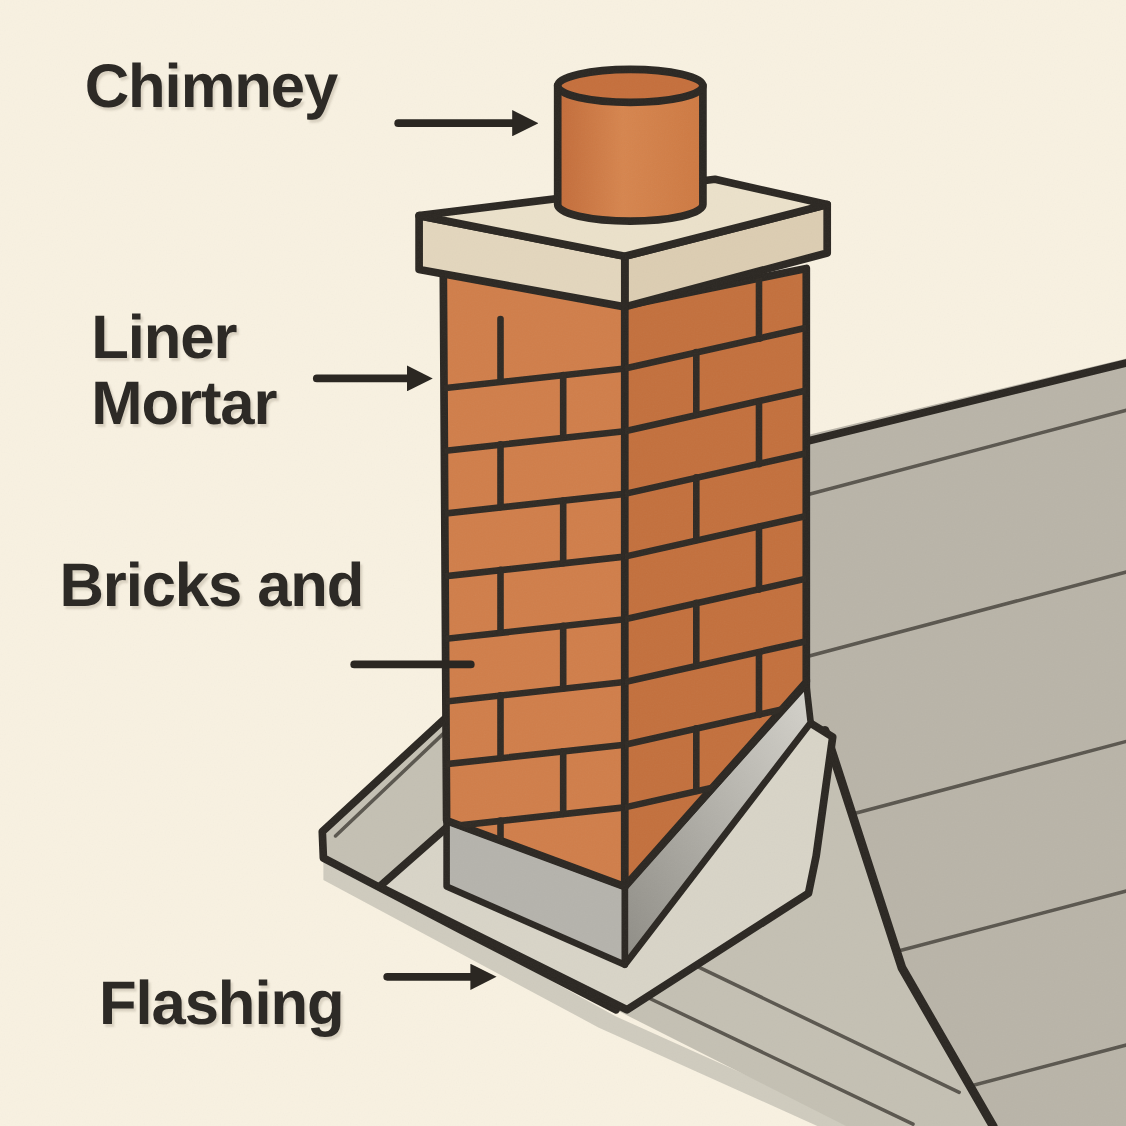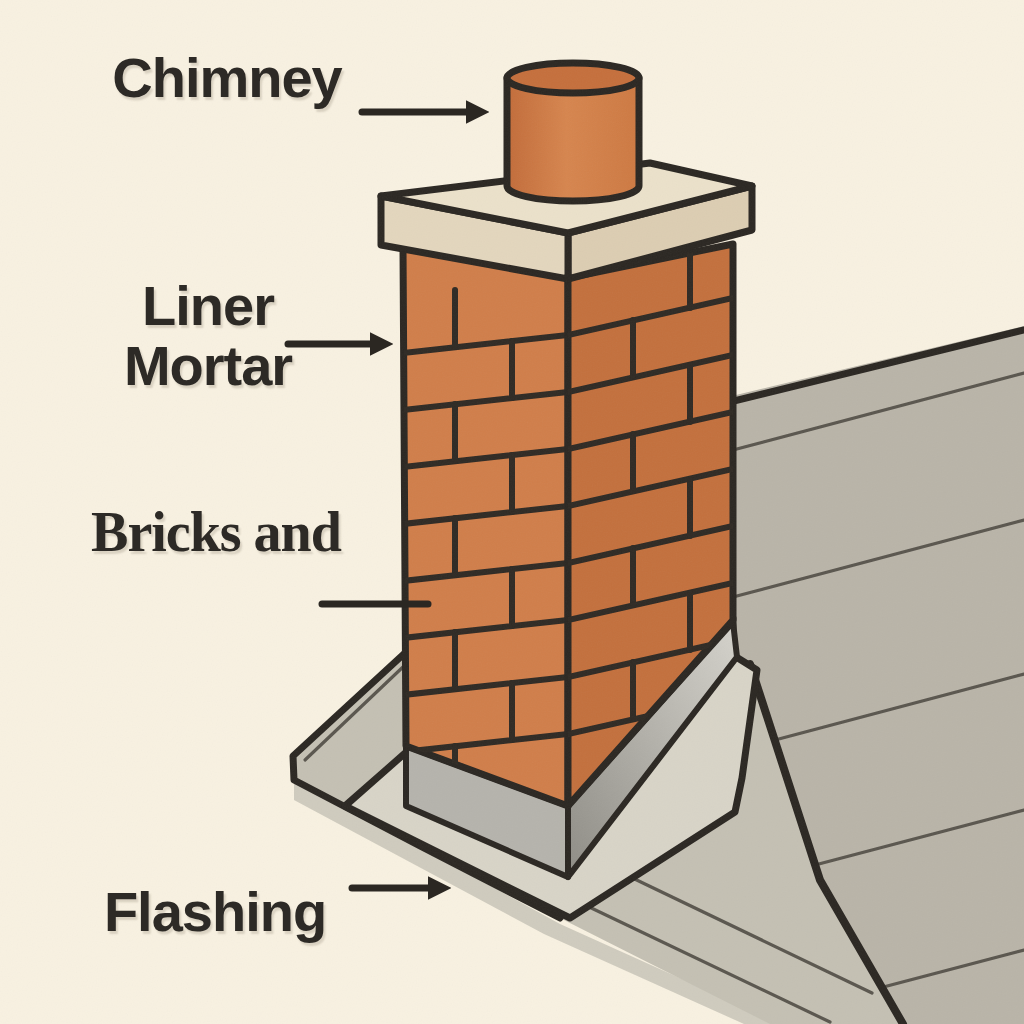--- a/index.html
+++ b/index.html
@@ -11,27 +11,26 @@
   }
   #stage{position:absolute;left:0;top:0;width:1024px;height:1024px;}
   #diagram{position:absolute;left:0;top:0;width:1024px;height:1024px;display:block;}
   .label{
     position:absolute;
     font-weight:700;
     font-size:56px;
     line-height:60px;
     letter-spacing:-1px;
     color:#2d2a26;
-    text-align:center;
     text-shadow:2px 3px 2px rgba(60,50,30,.16);
     user-select:none;
   }
   #lbl-crown{left:77px;top:48px;width:300px;}
   #lbl-flue{left:83px;top:276px;width:250px;}
-  #lbl-bricks{left:41px;top:502px;width:350px;font-family:Liberation Serif, serif;}
+  #lbl-bricks{left:54px;top:502px;width:350px;}
   #lbl-flash{left:90px;top:882px;width:250px;}
 </style>
 </head>
 <body>
 
 <div id="stage">
   <svg id="diagram" viewBox="0 0 1024 1024" xmlns="http://www.w3.org/2000/svg">
       <defs>
         <linearGradient id="gFlue" x1="0" y1="0" x2="1" y2="0">
           <stop offset="0" stop-color="#c26c3a"></stop>

